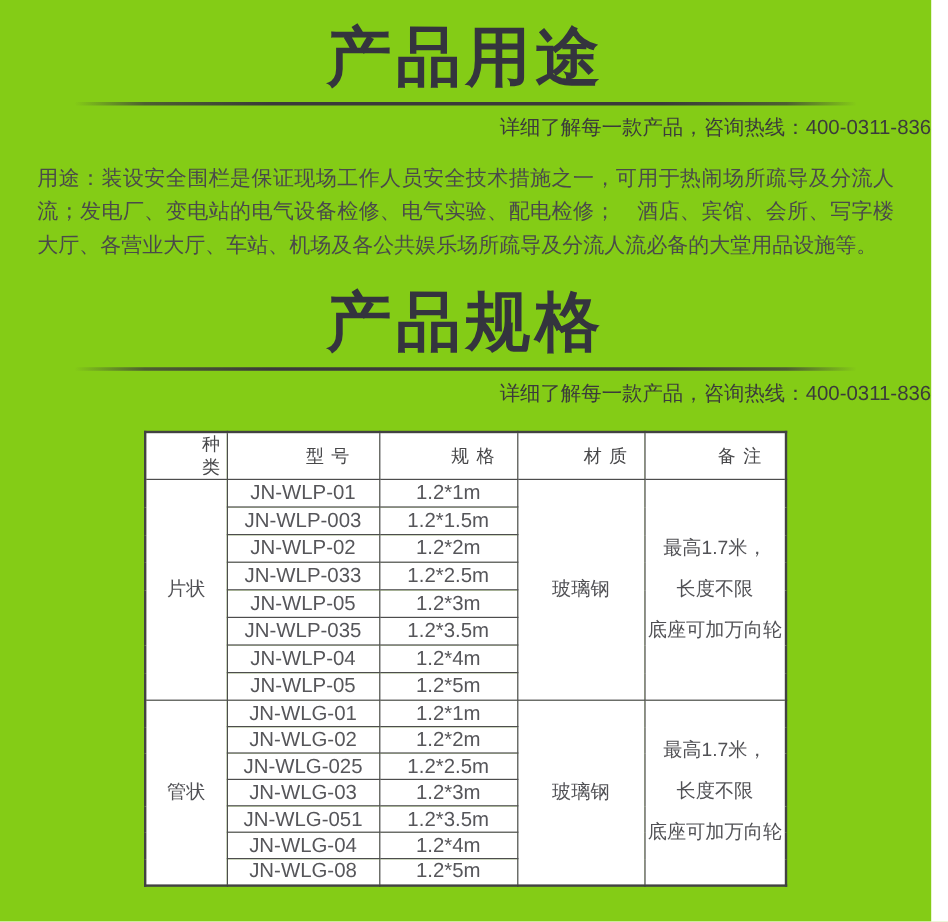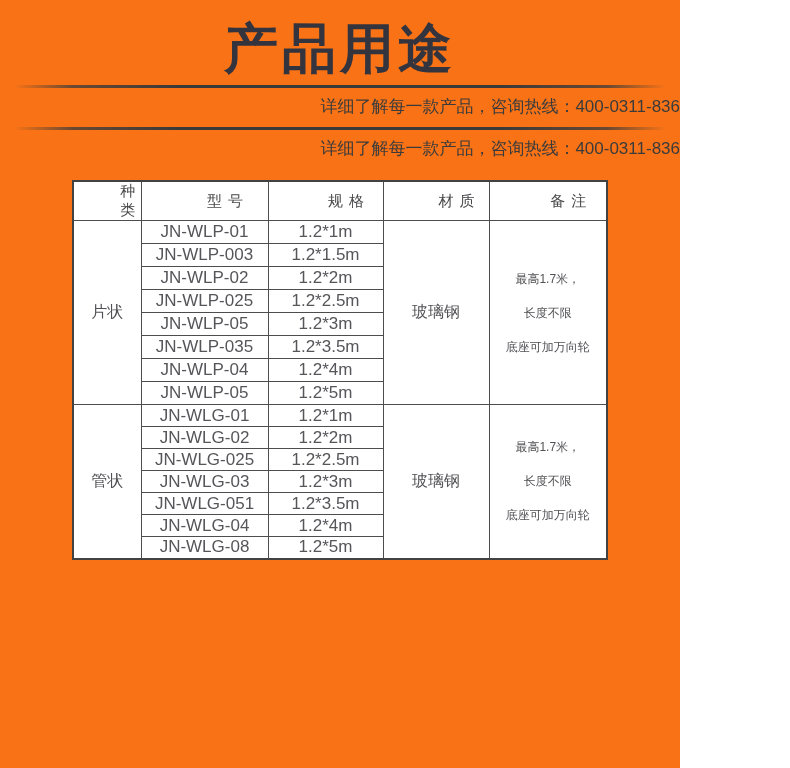--- a/index.html
+++ b/index.html
@@ -3,21 +3,21 @@
 <meta charset="utf-8">
 <style>
   * { box-sizing: border-box; }
   html, body {
     margin: 0; padding: 0;
     width: 790px; height: 768px;
     background: #ffffff;
     font-family: "Liberation Sans", sans-serif;
     overflow: hidden;
   }
-  .page { width: 680px; height: 768px; background: #f97316; }
+  .page { width: 776px; height: 768px; background: #84cc16; }
 
   .big-title {
     margin: 0;
     text-align: center;
     font-size: 54px;
     line-height: 1.02;
     font-weight: 900;
     letter-spacing: 4px;
     color: #34343e;
     font-family: "Liberation Sans", sans-serif;
@@ -85,35 +85,37 @@
   }
   .spec-table td {
     font-size: 17px;
     color: #56565a;
     margin-top: 40px;
   }
   .spec-table tr.g0 td.row-cell { height: 23px; }
   .spec-table tr.g1 td.row-cell { height: 22px; }
   .spec-table td.category-cell,
   .spec-table td.material-cell { font-size: 16px; color: #515155; }
-  .spec-table td.note-cell { font-size: 12px; color: #515155; }
+  .spec-table td.note-cell { font-size: 16px; color: #515155; }
   .spec-table td.note-cell div { line-height: 34px; }
 </style>
 </head>
 <body>
 
 <div class="page">
 
   <section class="sec-usage">
     <h1 class="big-title">产品用途</h1>
     <div class="divider"></div>
     <p class="hotline">详细了解每一款产品，咨询热线：400-0311-836</p>
+    <p class="body-text">用途：装设安全围栏是保证现场工作人员安全技术措施之一，可用于热闹场所疏导及分流人流；发电厂、变电站的电气设备检修、电气实验、配电检修；　酒店、宾馆、会所、写字楼大厅、各营业大厅、车站、机场及各公共娱乐场所疏导及分流人流必备的大堂用品设施等。</p>
   </section>
 
   <section class="sec-specs">
+    <h1 class="big-title">产品规格</h1>
     <div class="divider"></div>
     <p class="hotline">详细了解每一款产品，咨询热线：400-0311-836</p>
 
     <table class="spec-table">
       <colgroup>
         <col class="c0">
           <col class="c1">
           <col class="c2">
           <col class="c3">
           <col class="c4">
@@ -141,21 +143,21 @@
           </tr>
           <tr class="g0">
             <td class="row-cell model-cell">JN-WLP-003</td>
             <td class="row-cell spec-cell">1.2*1.5m</td>
           </tr>
           <tr class="g0">
             <td class="row-cell model-cell">JN-WLP-02</td>
             <td class="row-cell spec-cell">1.2*2m</td>
           </tr>
           <tr class="g0">
-            <td class="row-cell model-cell">JN-WLP-025</td>
+            <td class="row-cell model-cell">JN-WLP-033</td>
             <td class="row-cell spec-cell">1.2*2.5m</td>
           </tr>
           <tr class="g0">
             <td class="row-cell model-cell">JN-WLP-05</td>
             <td class="row-cell spec-cell">1.2*3m</td>
           </tr>
           <tr class="g0">
             <td class="row-cell model-cell">JN-WLP-035</td>
             <td class="row-cell spec-cell">1.2*3.5m</td>
           </tr>

